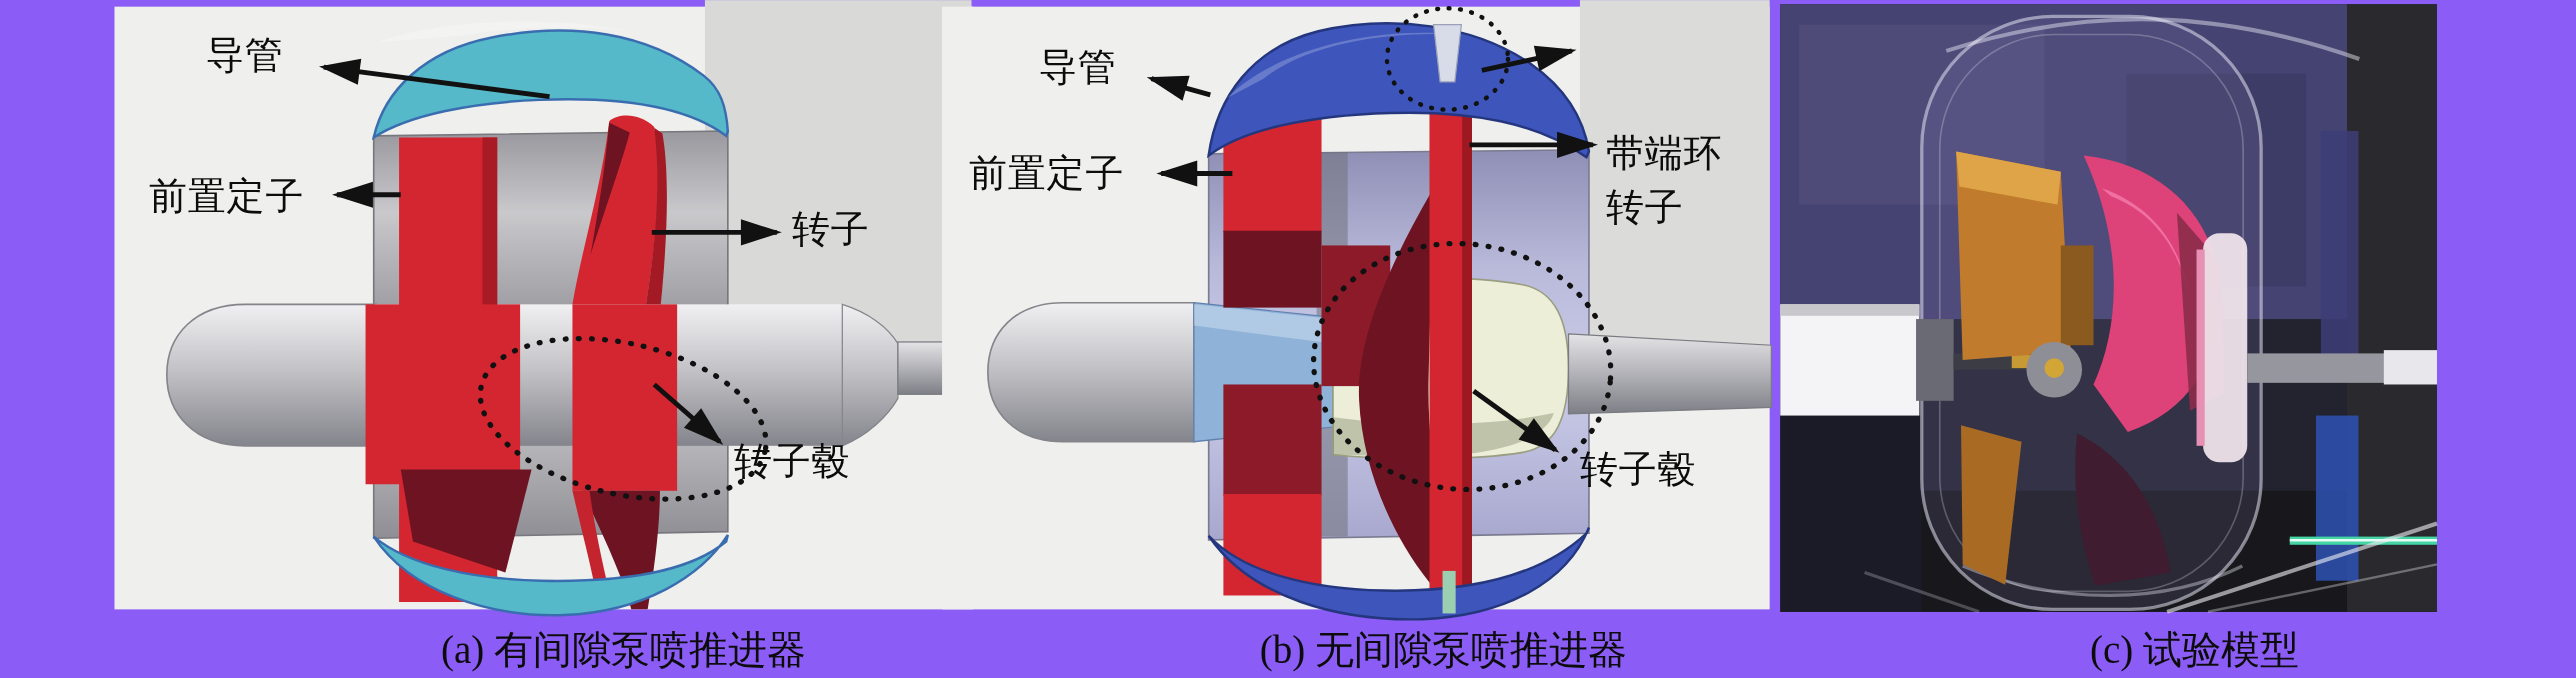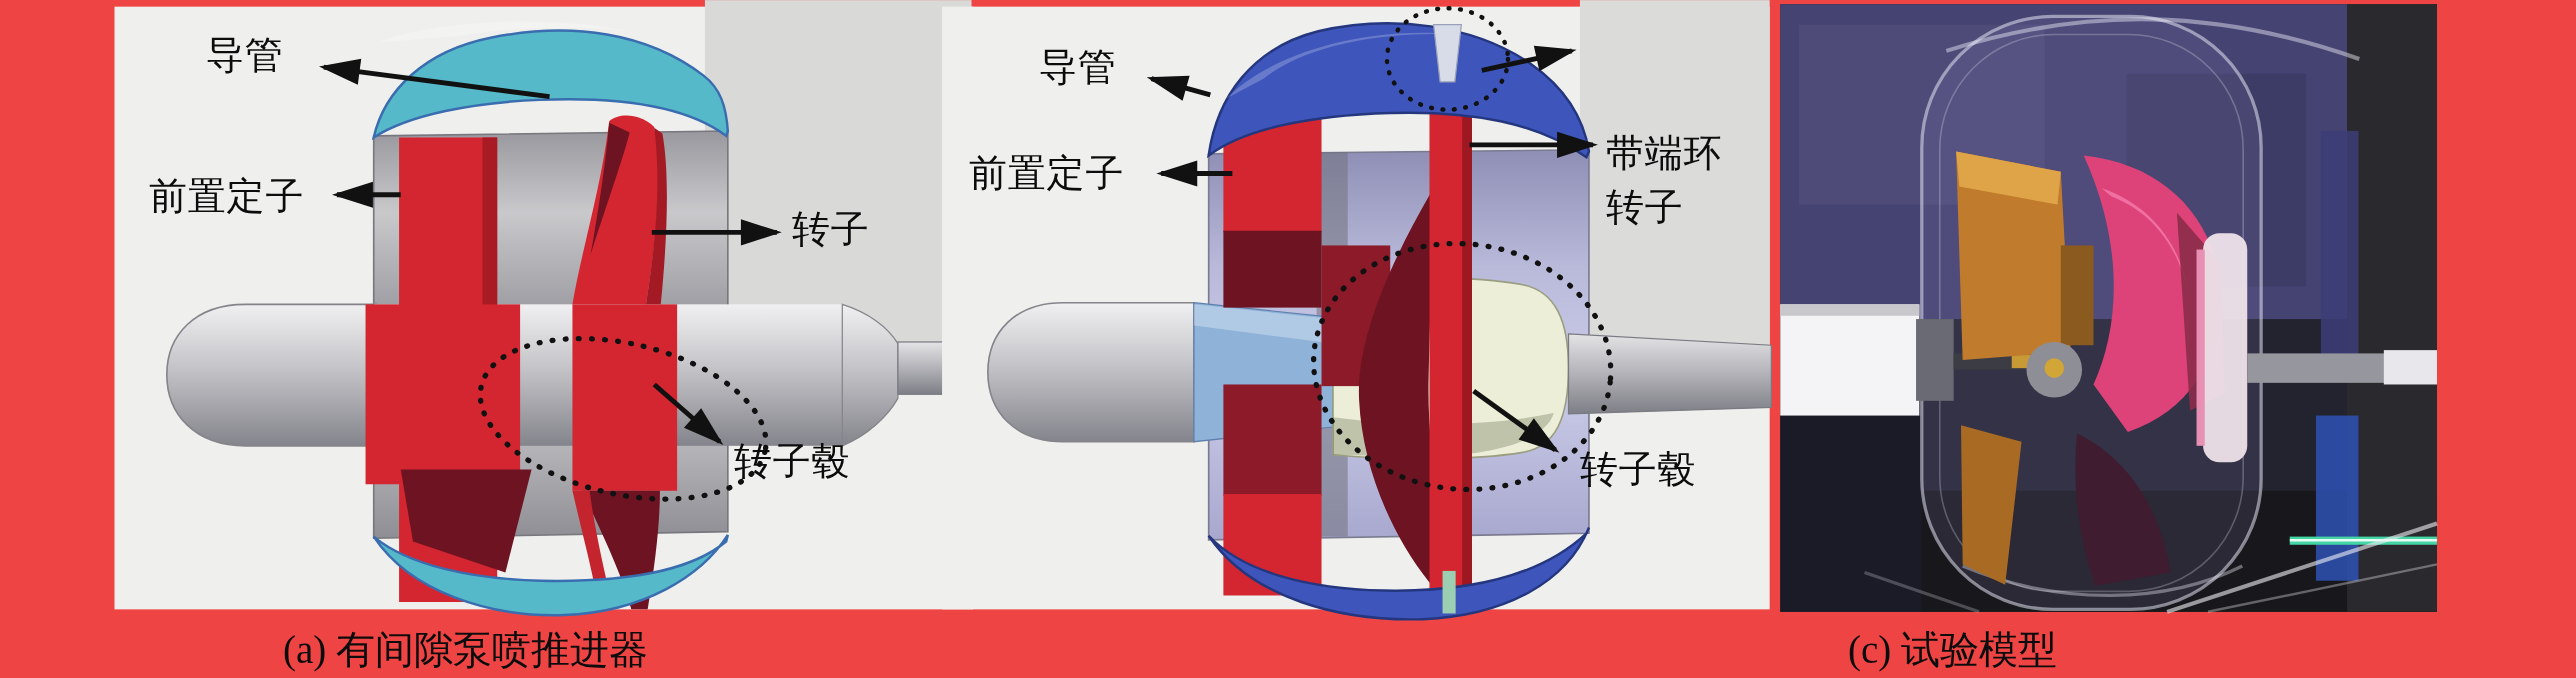--- a/index.html
+++ b/index.html
@@ -1,27 +1,27 @@
 <!DOCTYPE html>
 <html style="font-size:13px"><head>
 <meta charset="utf-8">
 <style>
   html,body{margin:0;padding:0;background:#ffffff;}
   .canvas{
-    position:relative;width:2576px;height:679px;background:#ef4444;overflow:hidden;
+    position:relative;width:2576px;height:679px;background:#8b5cf6;overflow:hidden;
     font-family:"Liberation Serif","DejaVu Serif",serif;color:#0c0c0c;
   }
   .art{position:absolute;left:0;top:0;}
   .lbl{
     position:absolute;font-size:38px;line-height:1.15;white-space:nowrap;
     color:#0c0c0c;z-index:5;letter-spacing:0.8px;
   }
   .lbl2{line-height:54px;}
   .cap{
-    position:absolute;top:623px;width:523px;text-align:left;font-size:39px;
+    position:absolute;top:623px;width:523px;text-align:right;font-size:39px;
     white-space:nowrap;z-index:5;color:#0c0c0c;
   }
 </style>
 </head>
 <body>
 
 <div class="canvas">
 
 <svg class="art" width="2576" height="679" viewBox="0 0 3150 830">
   <defs>
@@ -185,16 +185,17 @@
 
 <div class="lbl" style="left:1039px;top:46px;">导管</div>
 <div class="lbl" style="left:969px;top:152px;">前置定子</div>
 <div class="lbl lbl2" style="left:1606px;top:126px;">
   <div>带端环</div>
   <div>转子</div>
 </div>
 <div class="lbl" style="left:1580px;top:448px;">转子毂</div>
 
 <div class="cap" style="left:283px;">(a) 有间隙泵喷推进器</div>
-<div class="cap" style="left:1848px;">(c) 试验模型</div>
+<div class="cap" style="left:1104px;">(b) 无间隙泵喷推进器</div>
+<div class="cap" style="left:1776px;">(c) 试验模型</div>
 
 </div>
 
 
 </body></html>

